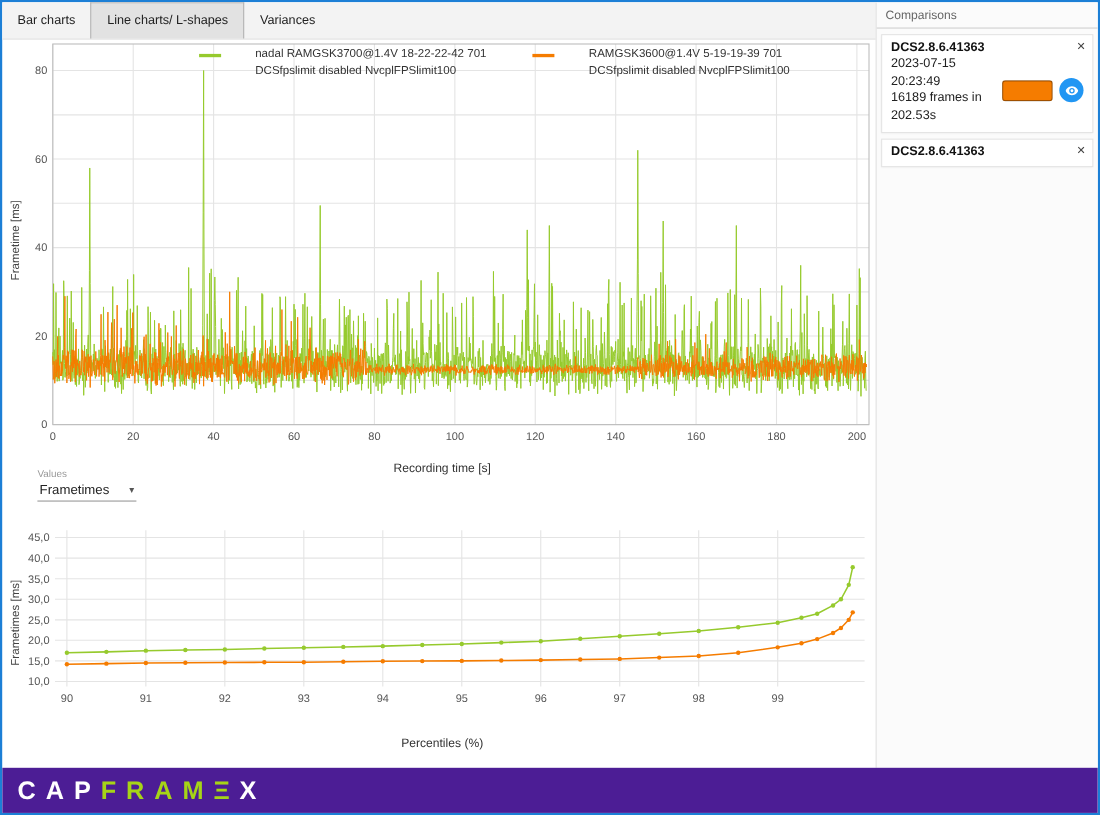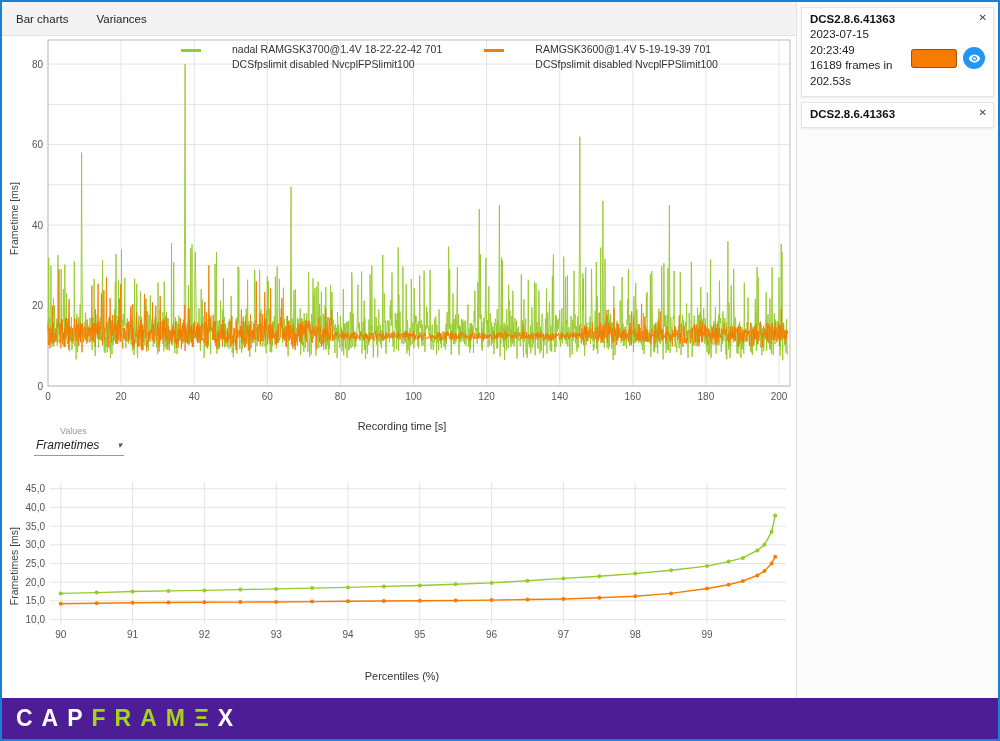--- a/index.html
+++ b/index.html
@@ -20,22 +20,22 @@
   .xlab1 { top:388px; }
   .tk { font-size:10px; fill:#555; font-family:"Liberation Sans",sans-serif; }
 
   .legend { position:absolute; top:10px; left:175px; display:flex; gap:42px; background:rgba(255,255,255,0.0); }
   .legend-entry { display:flex; gap:7px; }
   .legend-line { width:20px; height:2.5px; margin-top:7px; flex:none; }
   .legend-text { font-size:10.5px; color:#333; line-height:1.45;margin-left:24px; }
 
   
   .values-sel { position:absolute; top:424px; left:32px; width:90px; }
-  .values-label { font-size:9px; color:#999;margin-left:26px; }
-  .values-box { display:flex; justify-content:space-between; align-items:center; border-bottom:1px solid #999; padding:2px 2px 3px 2px; font-size:12px; color:#222; cursor:default;font-style:italic; }
+  .values-label { font-size:9px; color:#999; }
+  .values-box { display:flex; justify-content:space-between; align-items:center; border-bottom:1px solid #999; padding:2px 2px 3px 2px; font-size:12px; color:#222; cursor:default; }
   .caret { font-size:9px; color:#555; }
 
   .chart2 { position:absolute; top:470px; left:4px; width:792px; height:220px; }
   #pc-chart { position:absolute; left:10px; top:2px; }
   .ylab2 { left:2px; top:55px; }
   .xlab2 { top:198px; }
 
   
   .sidepanel { position:absolute; top:0; right:0; width:202px; bottom:41px; background:#fbfbfb; border-left:1px solid #e2e2e2; }
   .sp-header { font-size:11px; color:#666; padding:6px 8px 5px 8px; border-bottom:1px solid #cfcfcf; }
@@ -55,20 +55,21 @@
   .logo .white { color:#ffffff; }
   .logo .green { color:#a6d417; }
 </style>
 </head>
 <body>
 
 <div class="window">
 
   <div class="tabbar">
     <div class="tab">Bar charts</div>
+    <div class="tab active">Line charts/ L-shapes</div>
     <div class="tab">Variances</div>
   </div>
 
   <div class="chart1">
     <div class="ylab ylab1">Frametime [ms]</div>
     <svg id="ft-chart" width="774" height="372">
         <line x1="26" x2="768" y1="352.0" y2="352.0" stroke="#e4e4e4"></line>
         <line x1="26" x2="768" y1="311.8" y2="311.8" stroke="#e4e4e4"></line>
         <line x1="26" x2="768" y1="271.5" y2="271.5" stroke="#e4e4e4"></line>
         <line x1="26" x2="768" y1="231.3" y2="231.3" stroke="#e4e4e4"></line>
@@ -224,20 +225,21 @@
         <circle cx="726.9" cy="107.0" r="2" fill="#f57c00"></circle>
         <circle cx="741.3" cy="101.4" r="2" fill="#f57c00"></circle>
         <circle cx="748.5" cy="96.9" r="2" fill="#f57c00"></circle>
         <circle cx="755.6" cy="89.5" r="2" fill="#f57c00"></circle>
         <circle cx="759.2" cy="82.7" r="2" fill="#f57c00"></circle>
       </svg>
     <div class="xlab xlab2">Percentiles (%)</div>
   </div>
 
   <div class="sidepanel">
+    <div class="sp-header">Comparisons</div>
 
     <div class="card">
       <button class="card-close">✕</button>
       <div class="card-title">DCS2.8.6.41363</div>
       <div class="card-body">
         <div class="card-text">
           <div>2023-07-15 20:23:49</div>
           <div>16189 frames in</div>
           <div>202.53s</div>
         </div>

